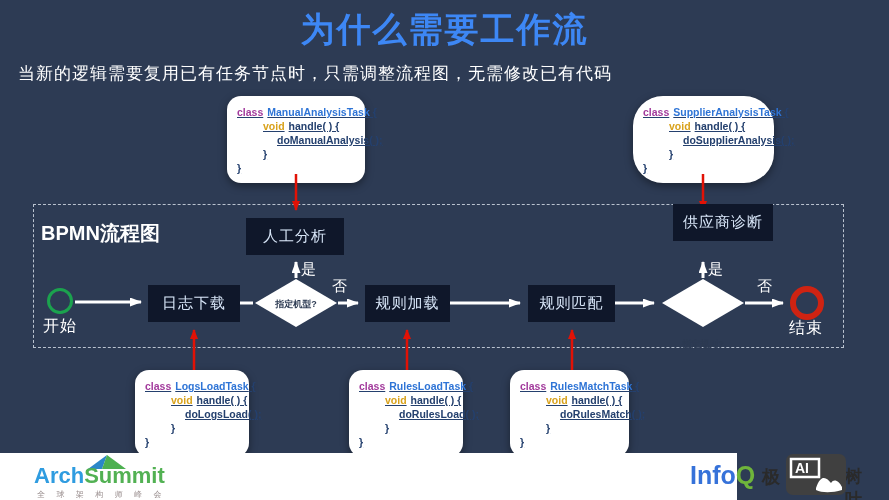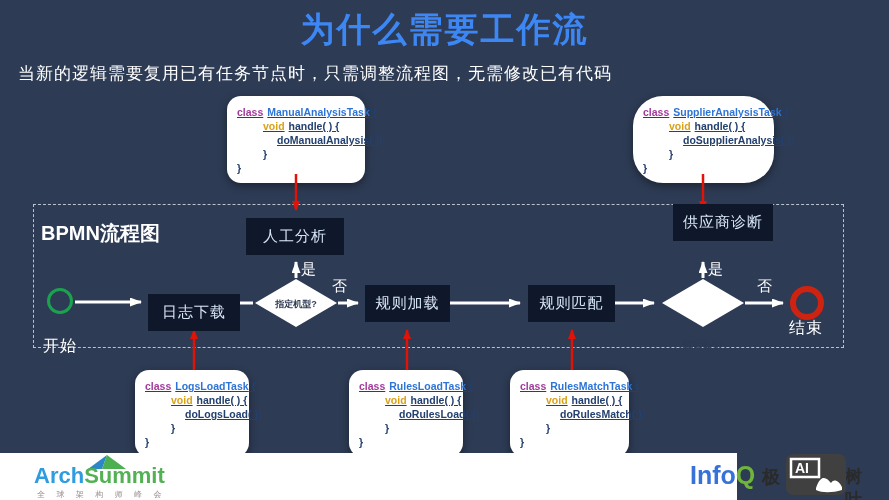--- a/index.html
+++ b/index.html
@@ -43,21 +43,21 @@
     position:absolute; left:41px; top:220px;
     font-size:20px; font-weight:bold; color:#ffffff; z-index:3;
   }
   svg.wires { position:absolute; left:0; top:0; z-index:2; }
   
   .task {
     position:absolute; background:#0f172a; color:#d8e6f8;
     display:flex; align-items:center; justify-content:center;
     font-size:15px; letter-spacing:1px; z-index:3;
   }
-  .t-log          { left:148px; top:285px; width:92px;  height:37px;margin-top:9px; }
+  .t-log          { left:148px; top:285px; width:92px;  height:37px; }
   .t-manual       { left:246px; top:218px; width:98px;  height:37px; }
   .t-rules-load   { left:365px; top:285px; width:85px;  height:37px; }
   .t-rules-match  { left:528px; top:285px; width:87px;  height:37px; }
   .t-supplier     { left:653px; top:204px; width:100px; height:37px;margin-left:20px; }
   .diamond-label {
     position:absolute; width:84px; text-align:center;
     font-size:9px; color:#2c3a52; z-index:3; font-weight:bold;
   }
   .d1 { left:254px; top:298px; }
   .d2 { left:661px; top:298px;margin-top:40px; }
@@ -72,21 +72,21 @@
     position:absolute; left:47px; top:288px; width:26px; height:26px;
     border:3px solid #1ba24e; border-radius:50%; z-index:3;
   }
   .end-circle {
     position:absolute; left:790px; top:286px; width:34px; height:34px;
     border:6px solid #cf2312; border-radius:50%; z-index:3;
   }
   .node-label {
     position:absolute; font-size:16px; color:#ffffff; z-index:3; letter-spacing:1px;
   }
-  .start-lab { left:43px;  top:316px;margin-top:20px; }
+  .start-lab { left:43px;  top:316px; }
   .end-lab   { left:789px; top:318px; }
   
   .footer {
     position:absolute; left:0; top:453px; width:737px; height:47px;
     background:#ffffff; z-index:4;text-align:center;
   }
   .arch-tri { position:absolute; left:88px; top:2px; }
   .arch-text { position:absolute; left:34px; top:10px; font-size:22px; font-weight:bold; }
   .arch-part1 { color:#2f9ce0; }
   .arch-part2 { color:#52b153; }

